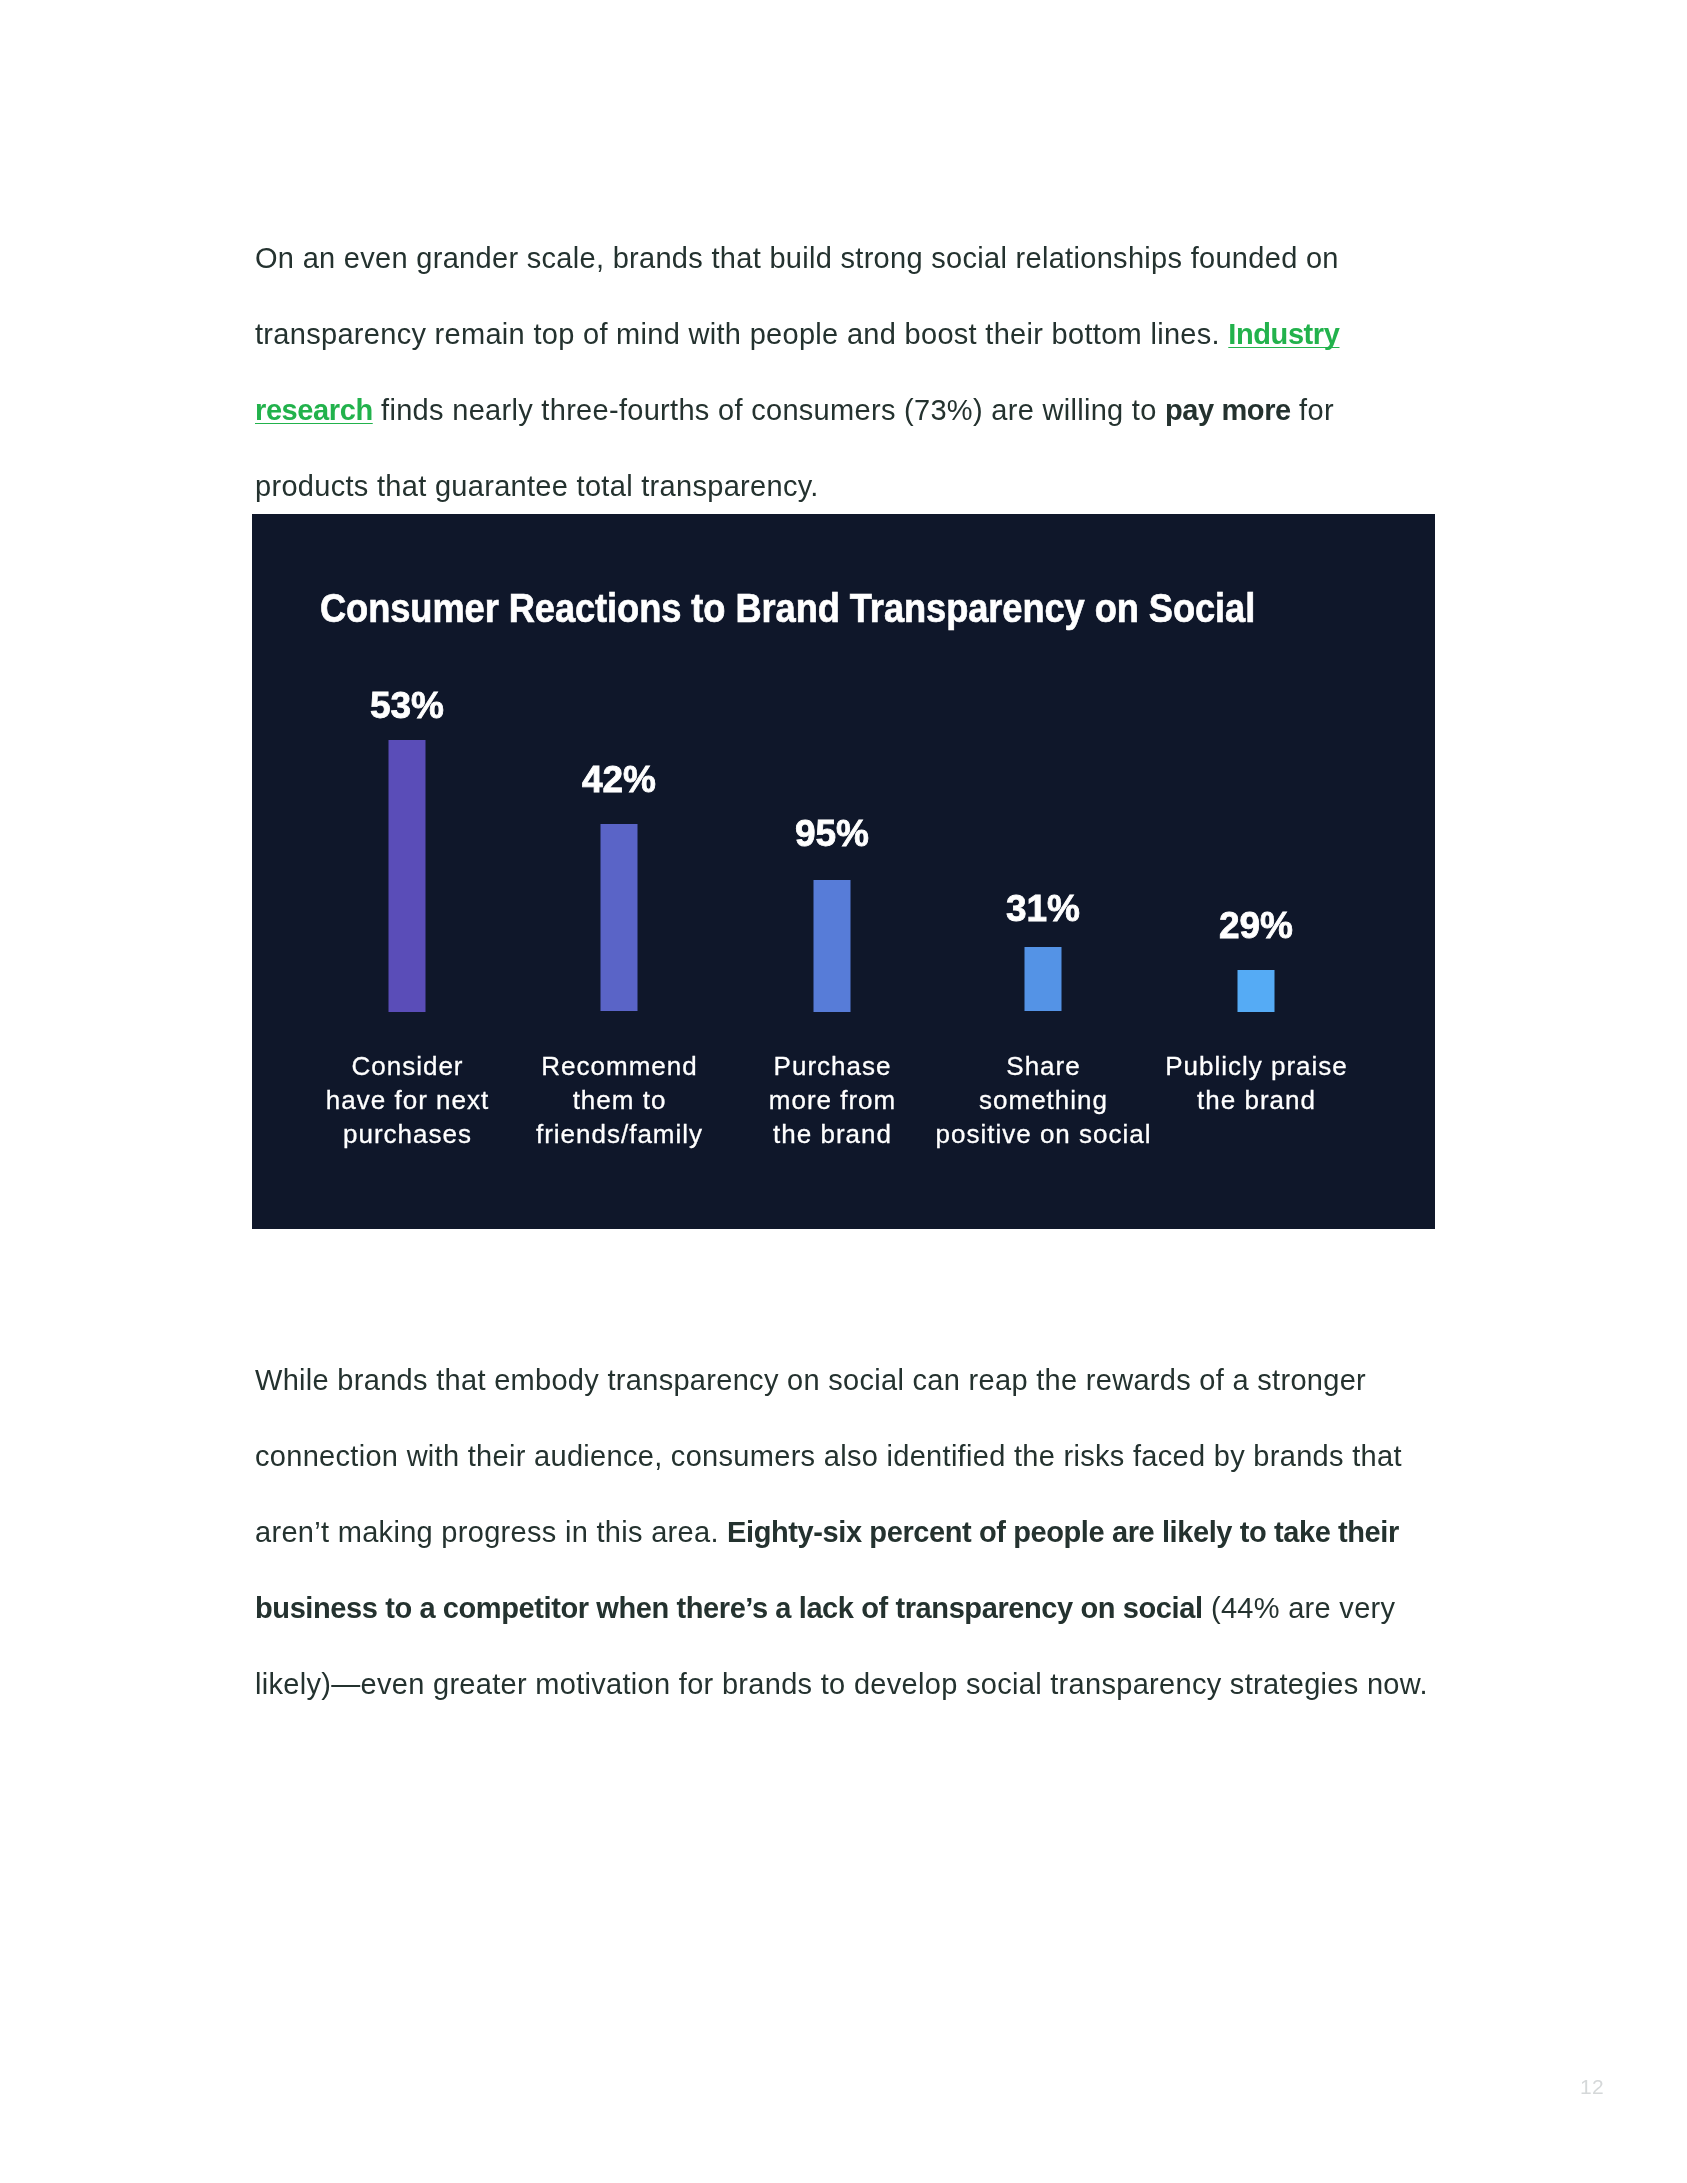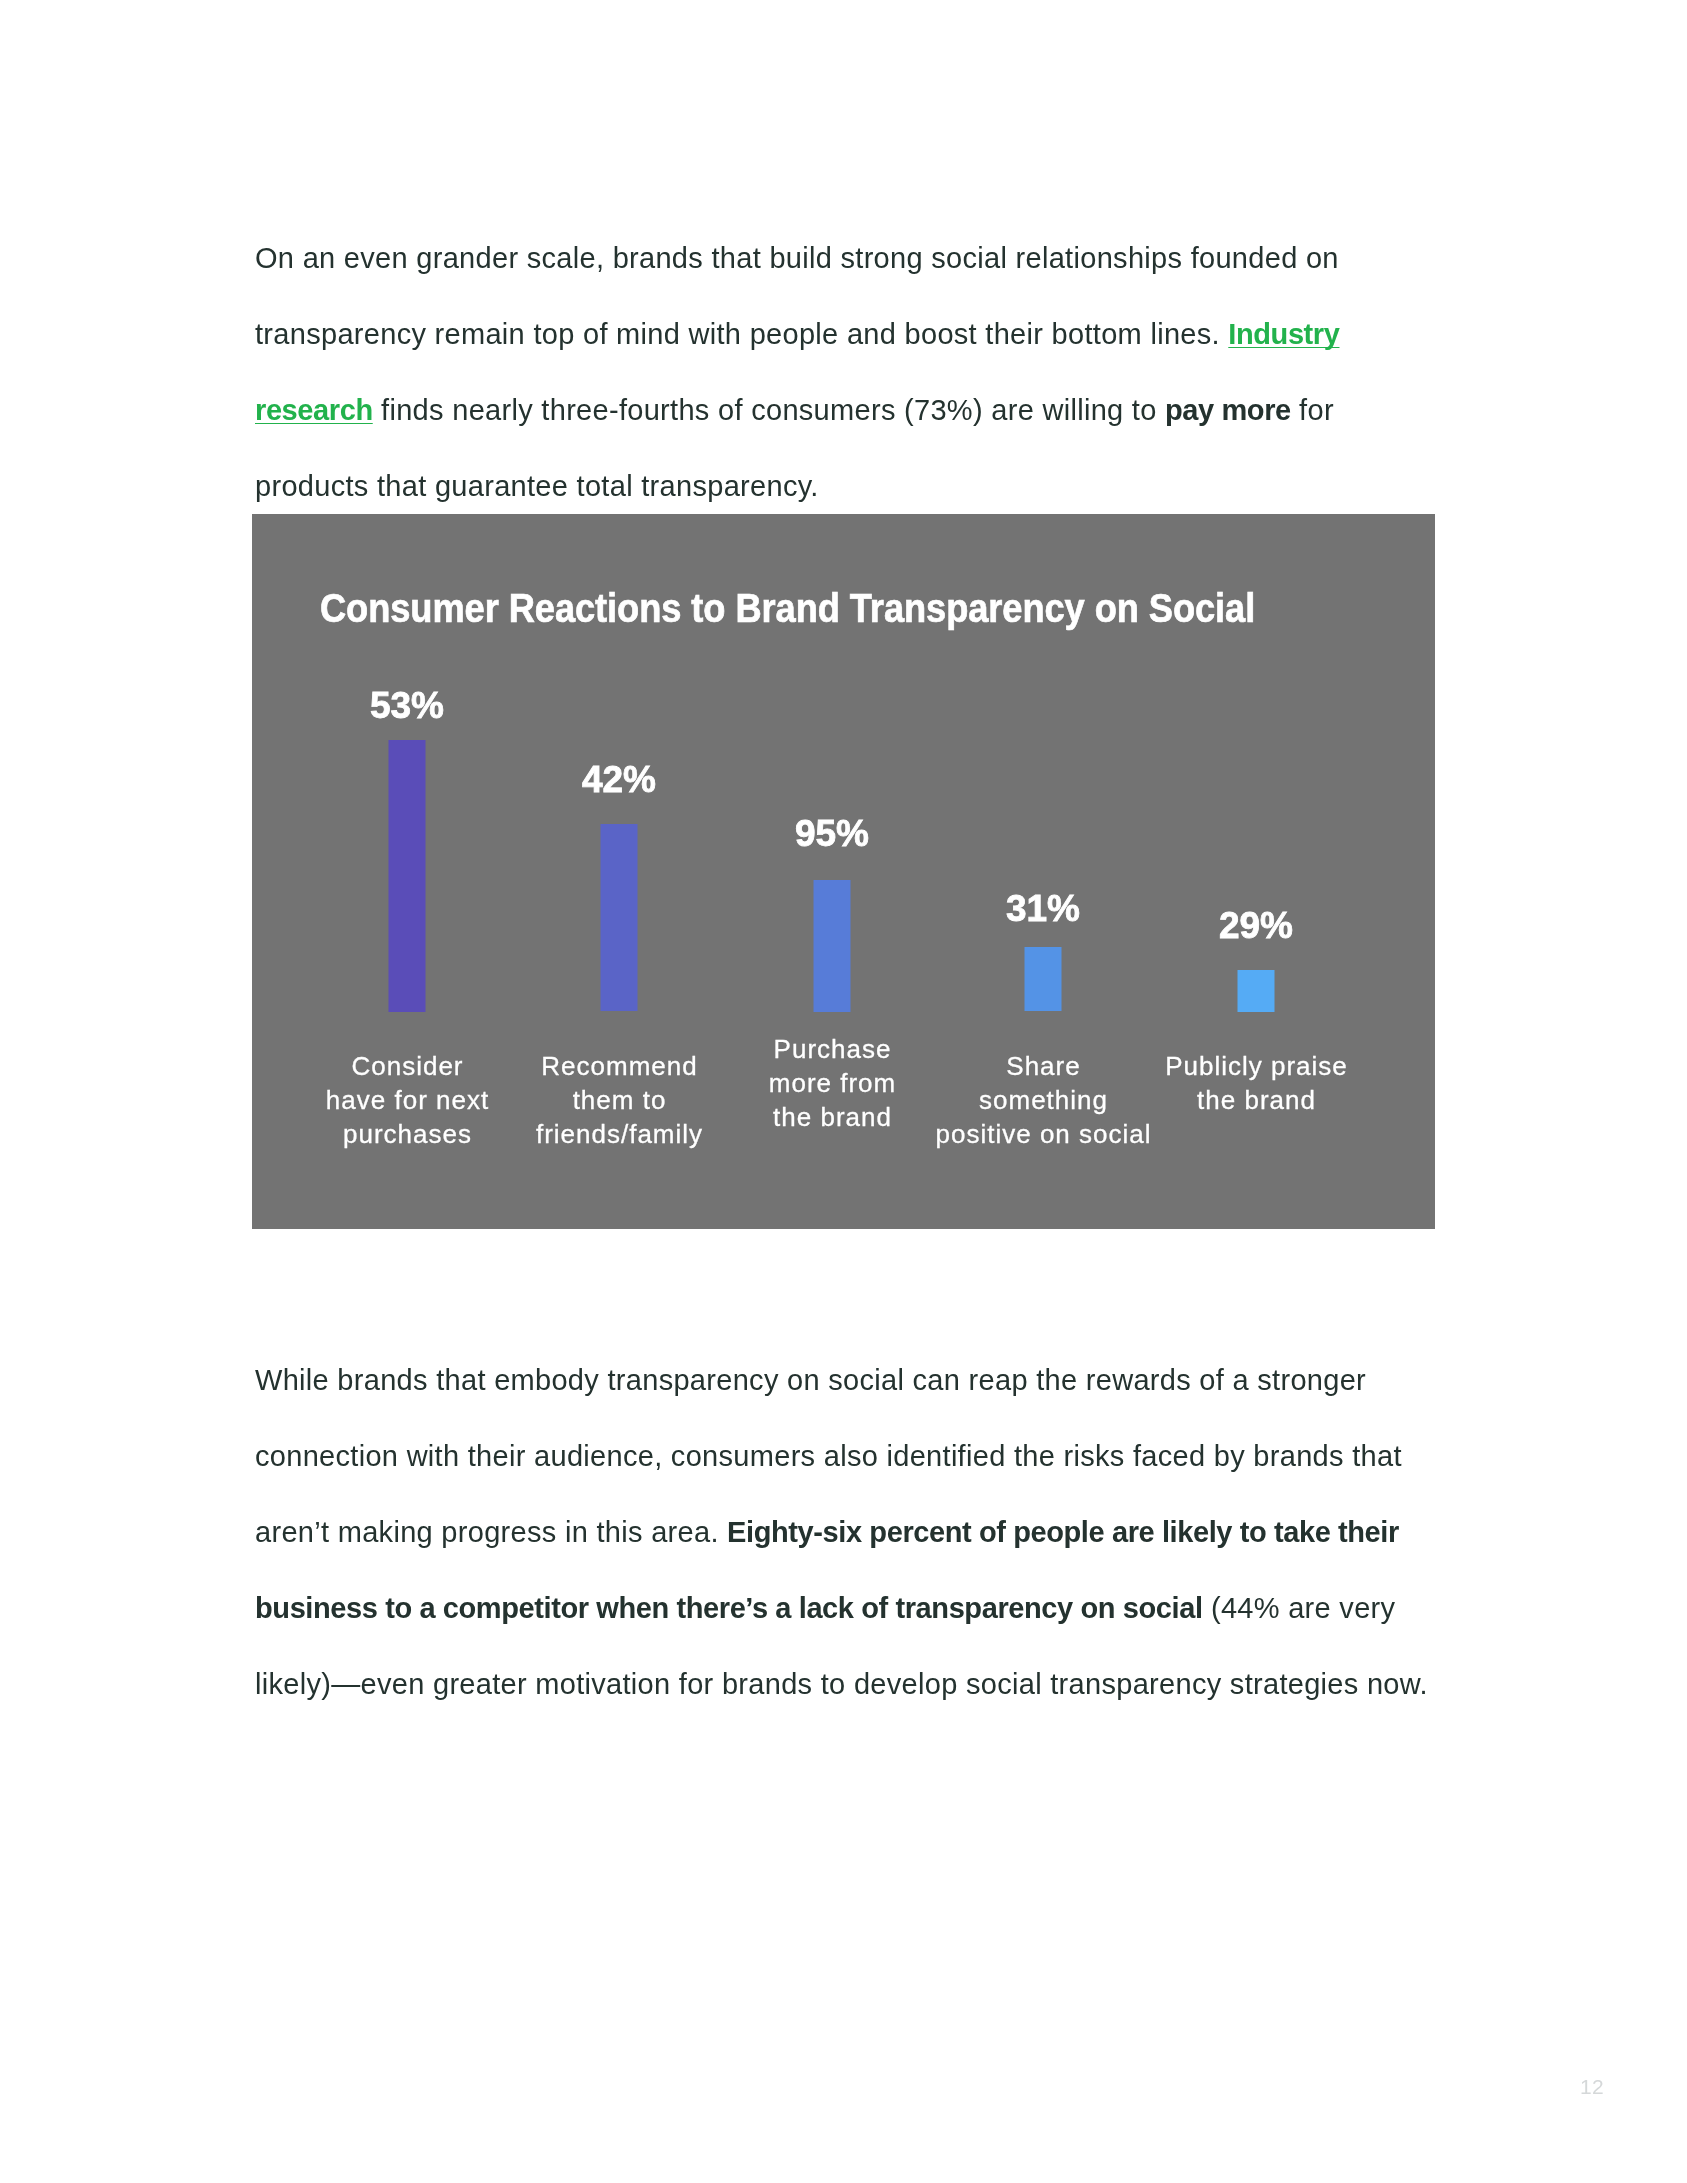--- a/index.html
+++ b/index.html
@@ -36,21 +36,21 @@
 
   #para1 { left:255px; top:191px;  width:1111px; }
   #para2 { left:255px; top:1313px; width:1184px; }
   #para3 { left:255px; top:1641px; width:1184px; }
 
   
   #chart {
     position:absolute;
     left:252px; top:514px;
     width:1183px; height:715px;
-    background:#737373;
+    background:#0f172a;
   }
   #chart-title {
     position:absolute;
     left:68px; top:71px;
     color:#ffffff;
     font-size:41px;
     font-weight:700;
     letter-spacing:-0.1px;
     -webkit-text-stroke:0.7px #ffffff;
     transform:scaleX(0.885);
@@ -121,21 +121,21 @@
           <div class="bar-rect" style="width: 37px; height: 187px; top: 310px; background: rgb(90, 100, 199);"></div>
           <div class="bar-label" style="top: 535px;">
             <div>Recommend</div>
             <div>them to</div>
             <div>friends/family</div>
           </div>
         </div>
         <div class="bar" style="left: 580px; top: 0px;">
           <div class="bar-value" style="top: 299px;">95%</div>
           <div class="bar-rect" style="width: 37px; height: 132px; top: 366px; background: rgb(87, 124, 216);"></div>
-          <div class="bar-label" style="top: 518px;">
+          <div class="bar-label" style="top: 535px;">
             <div>Purchase</div>
             <div>more from</div>
             <div>the brand</div>
           </div>
         </div>
         <div class="bar" style="left: 791px; top: 0px;">
           <div class="bar-value" style="top: 374px;">31%</div>
           <div class="bar-rect" style="width: 37px; height: 64px; top: 433px; background: rgb(84, 147, 230);"></div>
           <div class="bar-label" style="top: 535px;">
             <div>Share</div>

